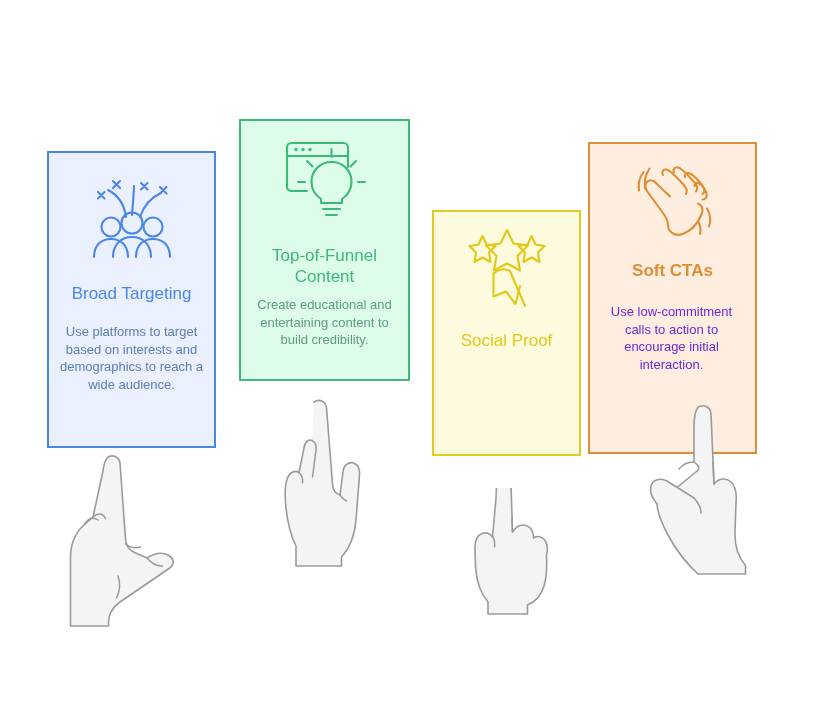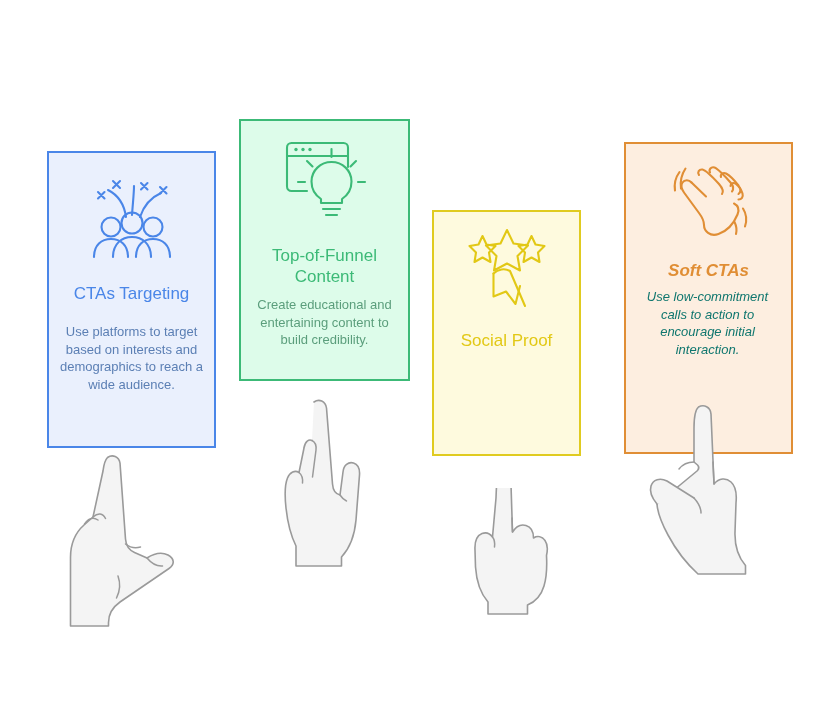--- a/index.html
+++ b/index.html
@@ -85,31 +85,30 @@
     height: 246px;
     background: #fefade;
     border-color: #e0cb20;
   }
   #card-social-proof .card-icon { margin-top: 16px; }
   #card-social-proof .card-title { color: #e2c815; margin-top: 12px; }
   #card-social-proof .card-body  { color: #9d9157; margin-top: 9px; }
 
   
   #card-soft-ctas {
-    left: 624px;
+    left: 588px;
     top: 142px;
     width: 169px;
     height: 312px;
     background: #fdeee0;
     border-color: #e08e35;
-    font-style: italic;
   }
   #card-soft-ctas .card-icon { margin-top: 14px; }
   #card-soft-ctas .card-title { color: #e08e35; margin-top: 16px; font-weight: 700; }
-  #card-soft-ctas .card-body  { color: #0f766e; margin-top: 7px; padding-left: 8px; }
+  #card-soft-ctas .card-body  { color: #6d28d9; margin-top: 22px; padding-left: 8px; }
 
   .hand {
     position: absolute;
   }
   #hand-1 { left: 62px;  top: 452px; }
   #hand-2 { left: 282px; top: 396px; }
   #hand-3 { left: 466px; top: 488px; }
   #hand-4 { left: 646px; top: 402px; }
 </style>
 </head>
@@ -134,21 +133,21 @@
           <circle cx="27" cy="56" r="9.5"></circle>
           <circle cx="48" cy="52" r="10.5"></circle>
           <circle cx="69" cy="56" r="9.5"></circle>
 
           <path d="M10 86 C10 74 17.5 68 27 68 C36.5 68 44 74 44 86"></path>
           <path d="M29 86 C29 73 37.5 66 48 66 C58.5 66 67 73 67 86"></path>
           <path d="M52 86 C52 74 59.5 68 69 68 C78.5 68 86 74 86 86"></path>
         </g>
       </svg>
     </span>
-    <div class="card-title">CTAs Targeting</div>
+    <div class="card-title">Broad Targeting</div>
     <div class="card-body">Use platforms to target based on interests and demographics to reach a wide audience.</div>
   </div>
 
   <div class="card" id="card-top-of-funnel">
     <span class="card-icon">
       <svg width="92" height="88" viewBox="0 0 92 88" fill="none" xmlns="http://www.w3.org/2000/svg">
         <g stroke="#3cba77" stroke-width="2.1" stroke-linecap="round" stroke-linejoin="round" fill="none">
 
           <path d="M69 28 L69 8.5 C69 6 67 4 64.5 4 L12.5 4 C10 4 8 6 8 8.5 L8 47.5 C8 50 10 52 12.5 52 L28 52"></path>
           <path d="M8 17 L69 17"></path>

